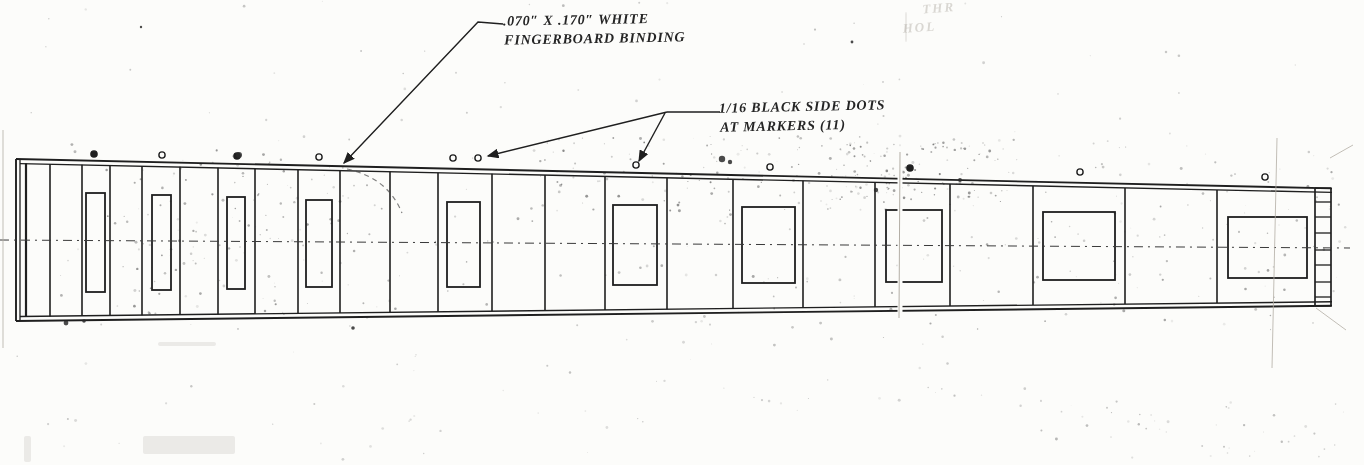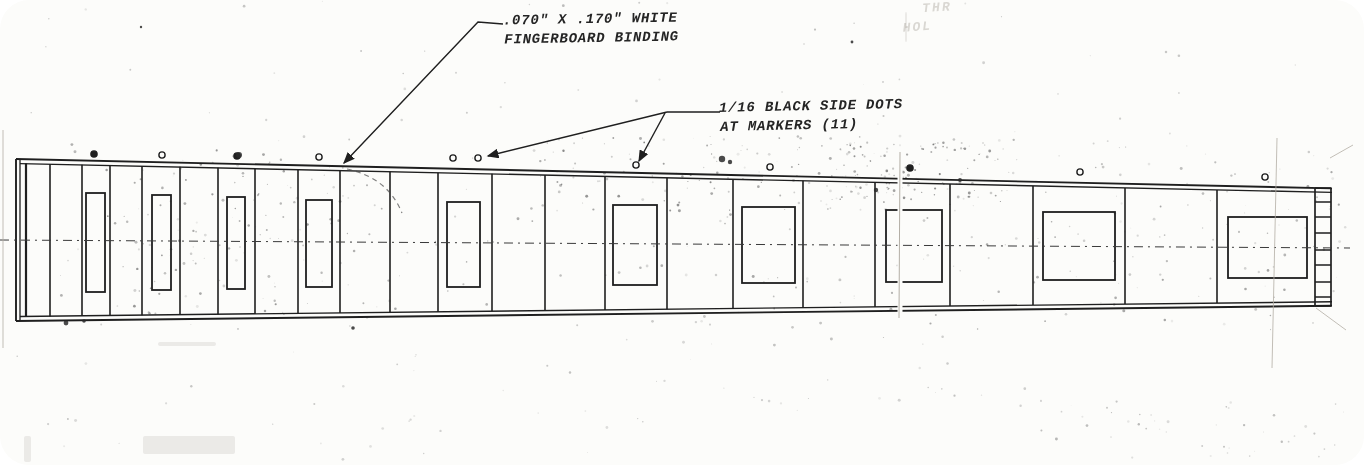--- a/index.html
+++ b/index.html
@@ -1,22 +1,21 @@
 <!DOCTYPE html>
 <html><head>
 <meta charset="utf-8">
 <style>
   html,body{margin:0;padding:0;background:#ffffff;}
   .canvas{
     position:relative;
     width:1364px;height:465px;
     background:#fcfcfa;
     overflow:hidden;
-    font-family:Liberation Mono, monospace;
-    border-radius:29px;
+    font-family:Liberation Serif, serif;
   }
   #drawing{position:absolute;left:0;top:0;}
   .note{
     position:absolute;
     font-style:italic;
     font-weight:600;
     font-size:14px;
     letter-spacing:.8px;
     line-height:1.38;
     color:#252525;

